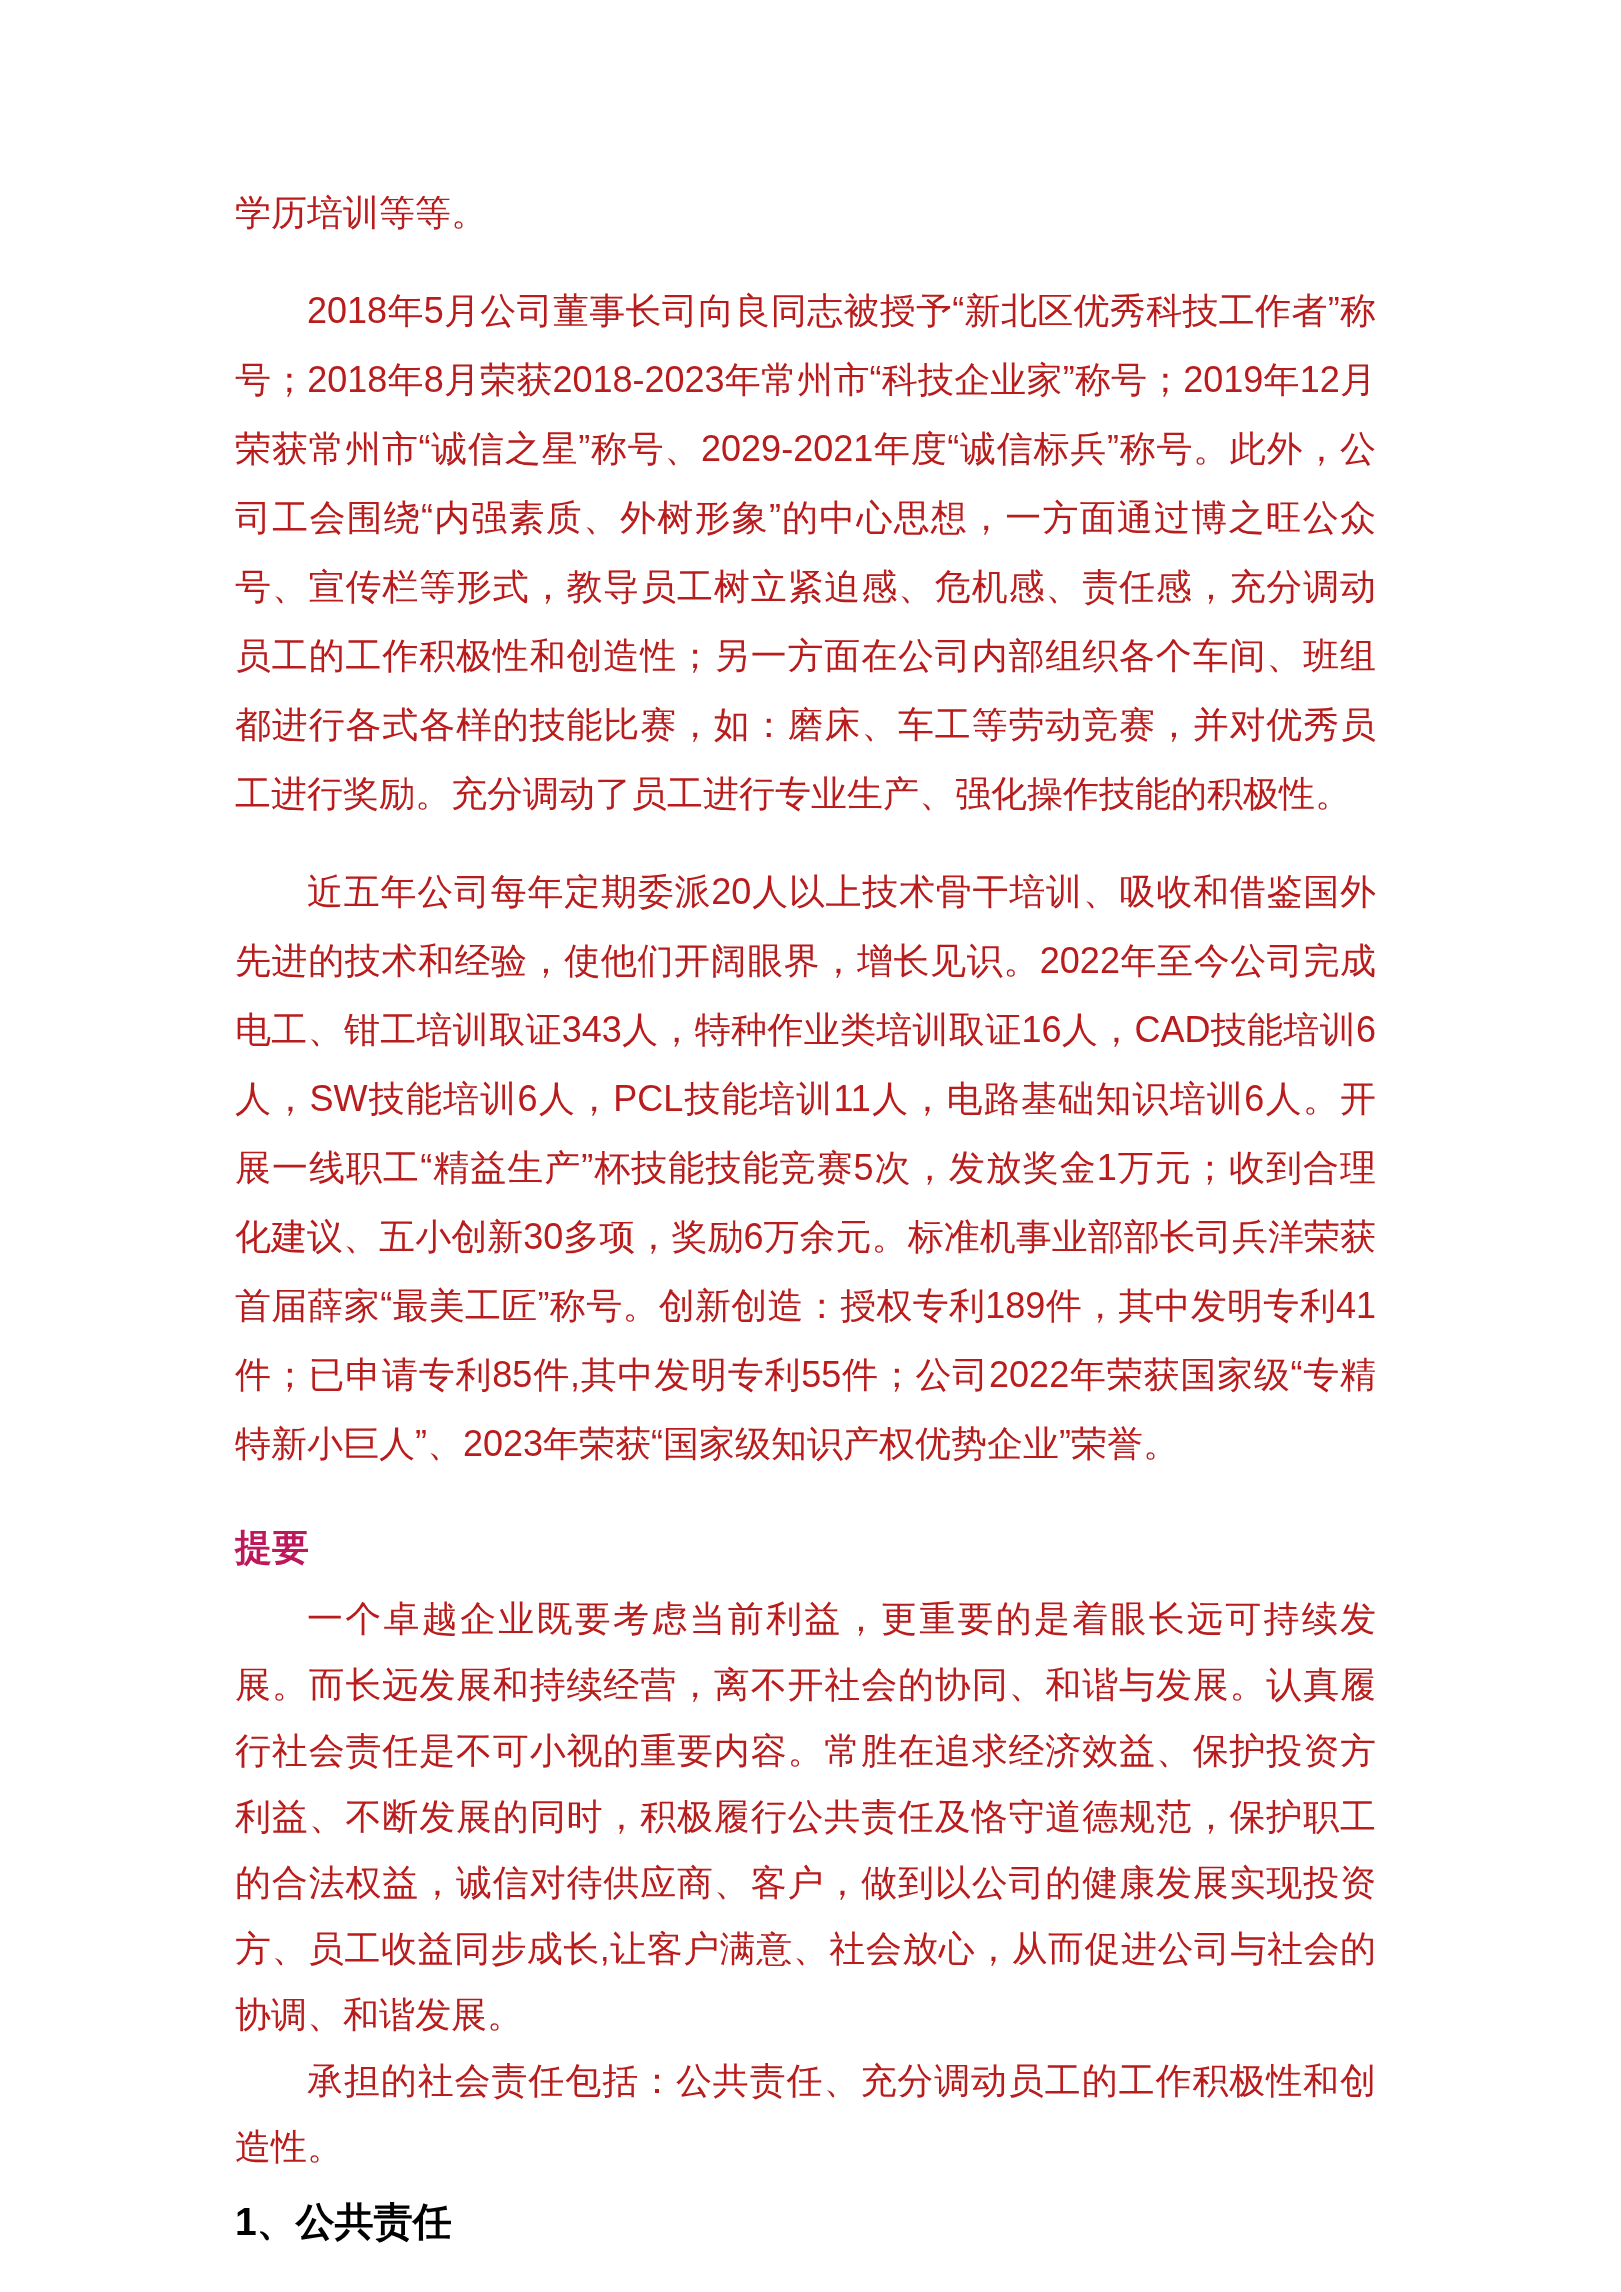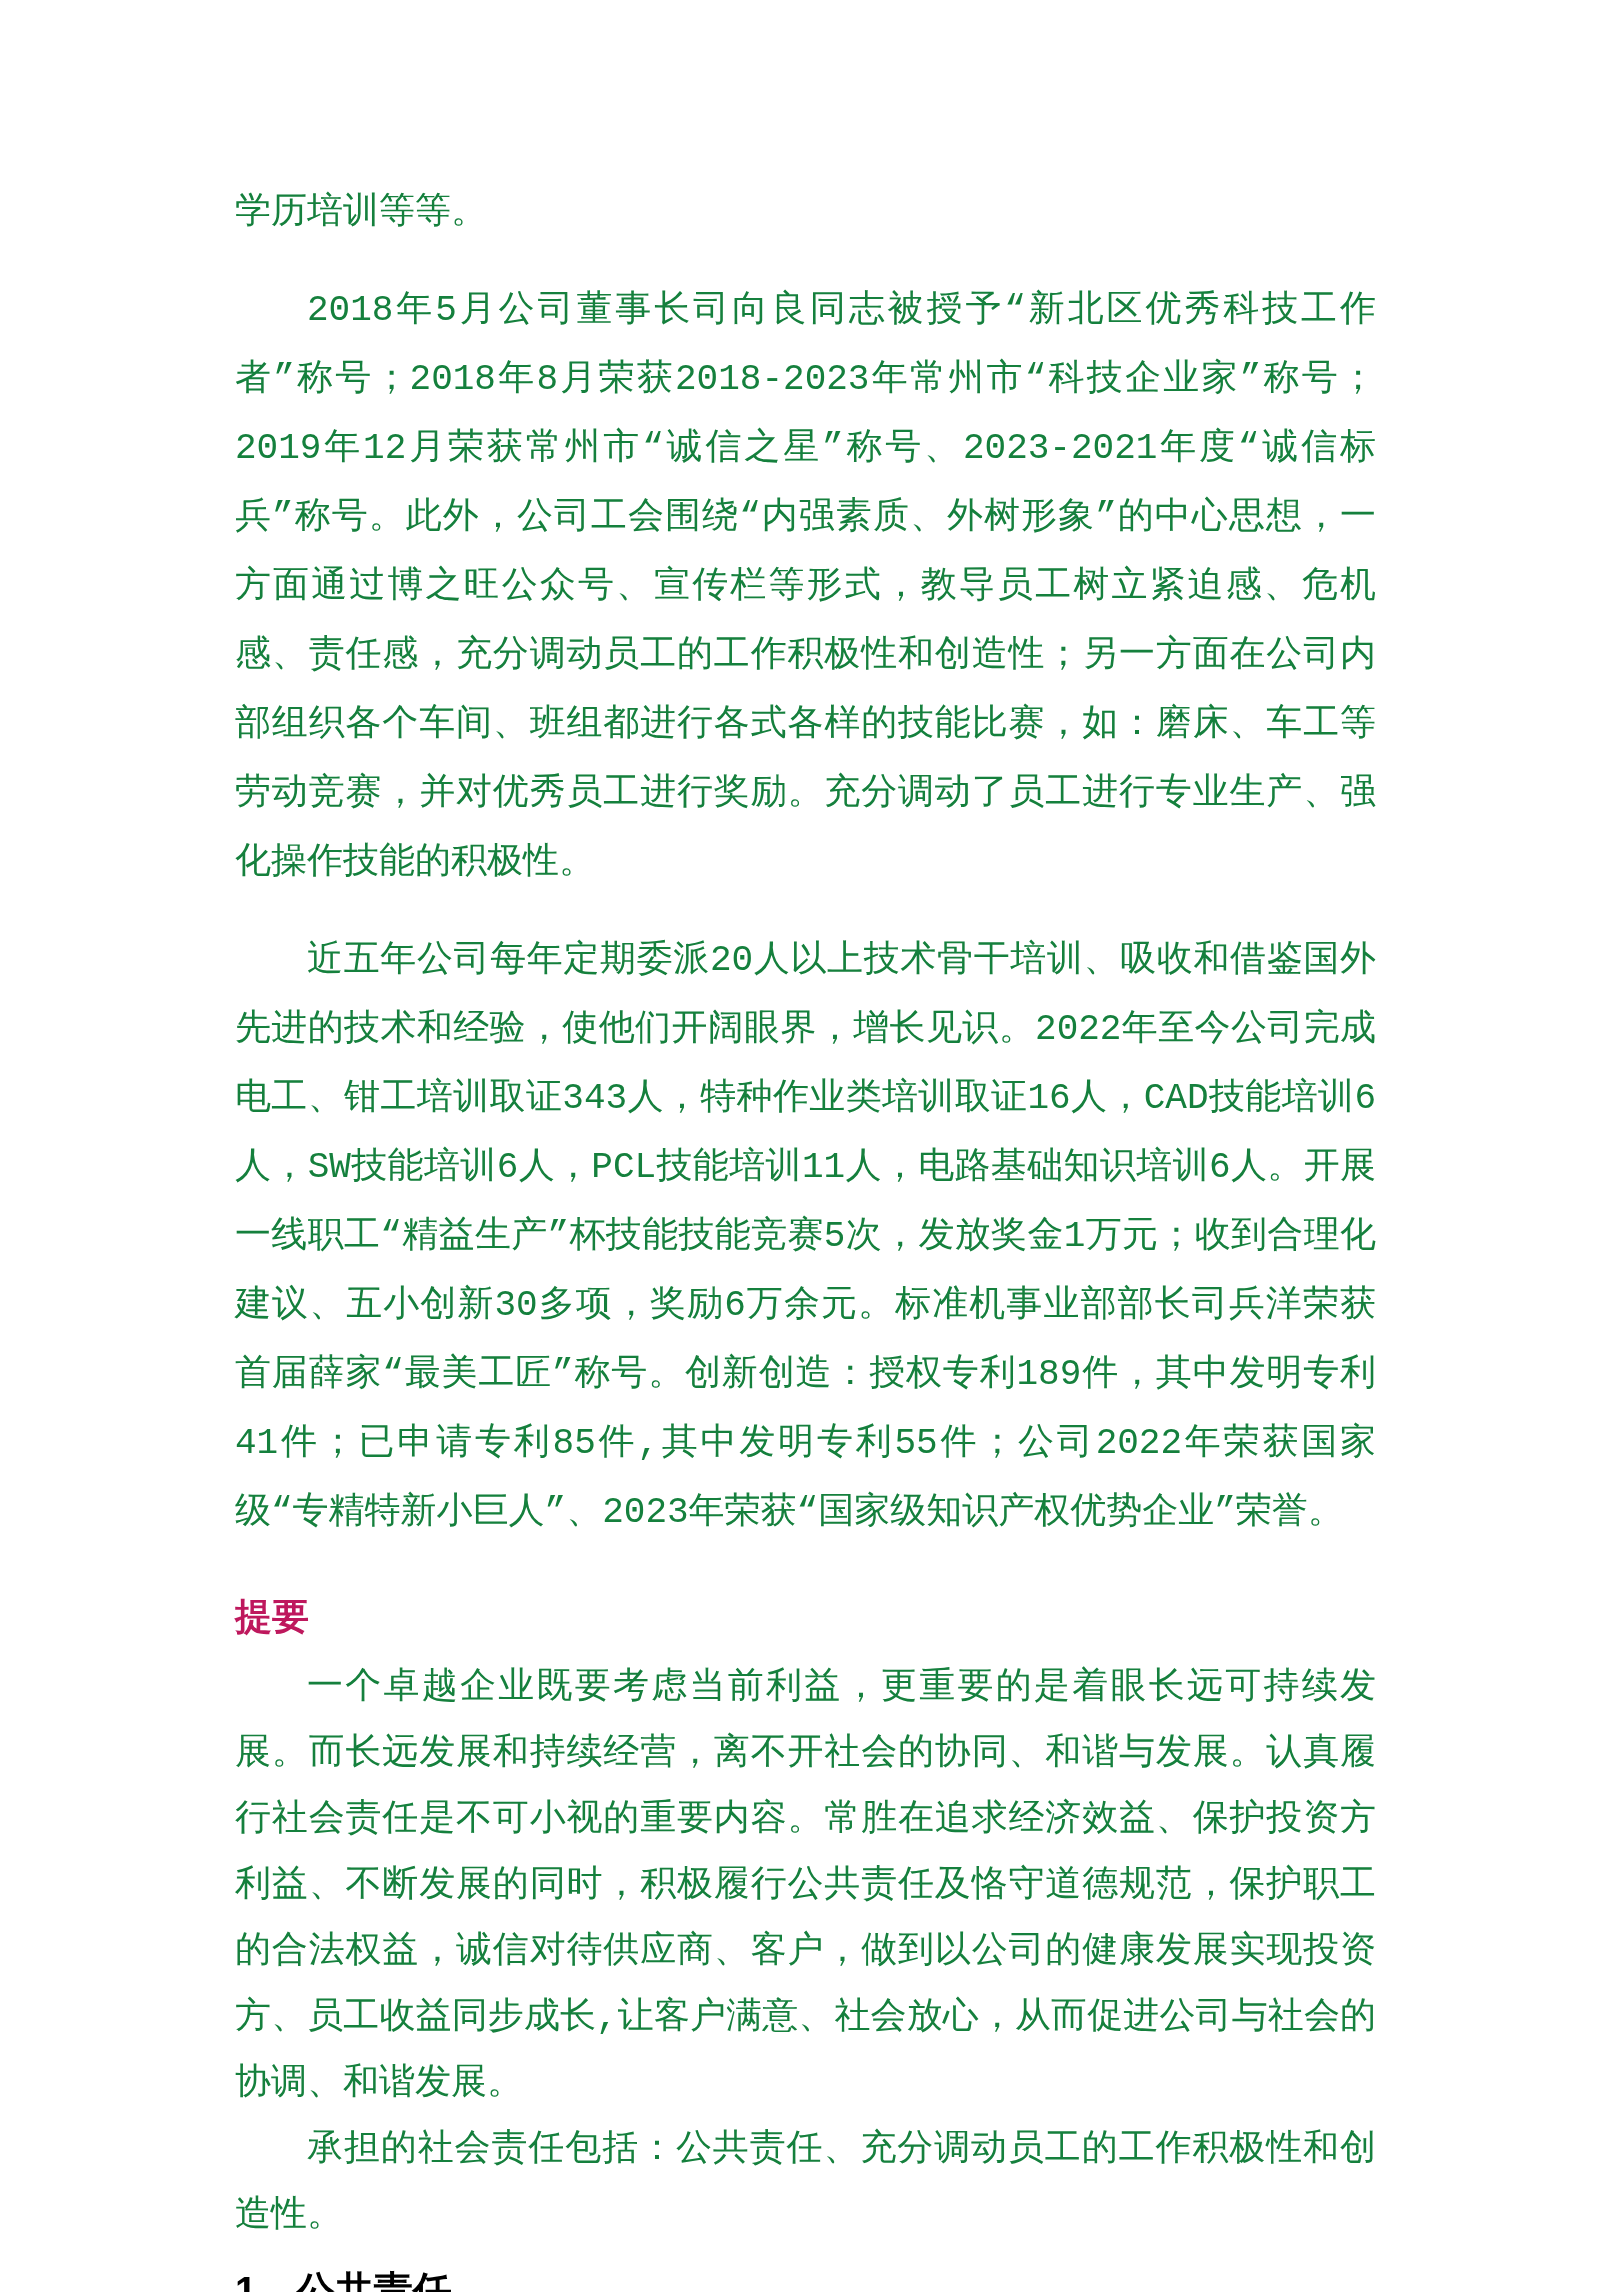--- a/index.html
+++ b/index.html
@@ -12,26 +12,26 @@
     width: 1621px;
     height: 2293px;
     margin: 0 auto;
     background: #ffffff;
     box-sizing: border-box;
     padding: 178px 245px 0 235px;
     overflow: hidden;
     color: #111111;
   }
   .body-text {
-    font-family: Liberation Mono, monospace;
+    font-family: Liberation Sans, sans-serif;
     font-size: 36px;
     line-height: 69px;
     text-align: justify;
     margin: 0;
-    color: #15803d;
+    color: #b91c1c;
   }
   .body-text.indent {
     text-indent: 2em;
   }
   .body-text.gap-after {
     margin-bottom: 29px;
   }
   .body-text.tight {
     line-height: 66px;
   }
@@ -60,21 +60,21 @@
     color: #000000;
   }
 </style>
 </head>
 <body>
 
 <div class="page">
 
   <p class="body-text gap-after">学历培训等等。</p>
 
-  <p class="body-text indent gap-after">2018年5月公司董事长司向良同志被授予“新北区优秀科技工作者”称号；2018年8月荣获2018-2023年常州市“科技企业家”称号；2019年12月荣获常州市“诚信之星”称号、2023-2021年度“诚信标兵”称号。此外，公司工会围绕“内强素质、外树形象”的中心思想，一方面通过博之旺公众号、宣传栏等形式，教导员工树立紧迫感、危机感、责任感，充分调动员工的工作积极性和创造性；另一方面在公司内部组织各个车间、班组都进行各式各样的技能比赛，如：磨床、车工等劳动竞赛，并对优秀员工进行奖励。充分调动了员工进行专业生产、强化操作技能的积极性。</p>
+  <p class="body-text indent gap-after">2018年5月公司董事长司向良同志被授予“新北区优秀科技工作者”称号；2018年8月荣获2018-2023年常州市“科技企业家”称号；2019年12月荣获常州市“诚信之星”称号、2029-2021年度“诚信标兵”称号。此外，公司工会围绕“内强素质、外树形象”的中心思想，一方面通过博之旺公众号、宣传栏等形式，教导员工树立紧迫感、危机感、责任感，充分调动员工的工作积极性和创造性；另一方面在公司内部组织各个车间、班组都进行各式各样的技能比赛，如：磨床、车工等劳动竞赛，并对优秀员工进行奖励。充分调动了员工进行专业生产、强化操作技能的积极性。</p>
 
   <p class="body-text indent">近五年公司每年定期委派20人以上技术骨干培训、吸收和借鉴国外先进的技术和经验，使他们开阔眼界，增长见识。2022年至今公司完成电工、钳工培训取证343人，特种作业类培训取证16人，CAD技能培训6人，SW技能培训6人，PCL技能培训11人，电路基础知识培训6人。开展一线职工“精益生产”杯技能技能竞赛5次，发放奖金1万元；收到合理化建议、五小创新30多项，奖励6万余元。标准机事业部部长司兵洋荣获首届薛家“最美工匠”称号。创新创造：授权专利189件，其中发明专利41件；已申请专利85件,其中发明专利55件；公司2022年荣获国家级“专精特新小巨人”、2023年荣获“国家级知识产权优势企业”荣誉。</p>
 
 
   <h2 class="summary-label">提要</h2>
 
   <p class="body-text indent tight">一个卓越企业既要考虑当前利益，更重要的是着眼长远可持续发展。而长远发展和持续经营，离不开社会的协同、和谐与发展。认真履行社会责任是不可小视的重要内容。常胜在追求经济效益、保护投资方利益、不断发展的同时，积极履行公共责任及恪守道德规范，保护职工的合法权益，诚信对待供应商、客户，做到以公司的健康发展实现投资方、员工收益同步成长,让客户满意、社会放心，从而促进公司与社会的协调、和谐发展。</p>
 
   <p class="body-text indent tight">承担的社会责任包括：公共责任、充分调动员工的工作积极性和创造性。</p>
 

